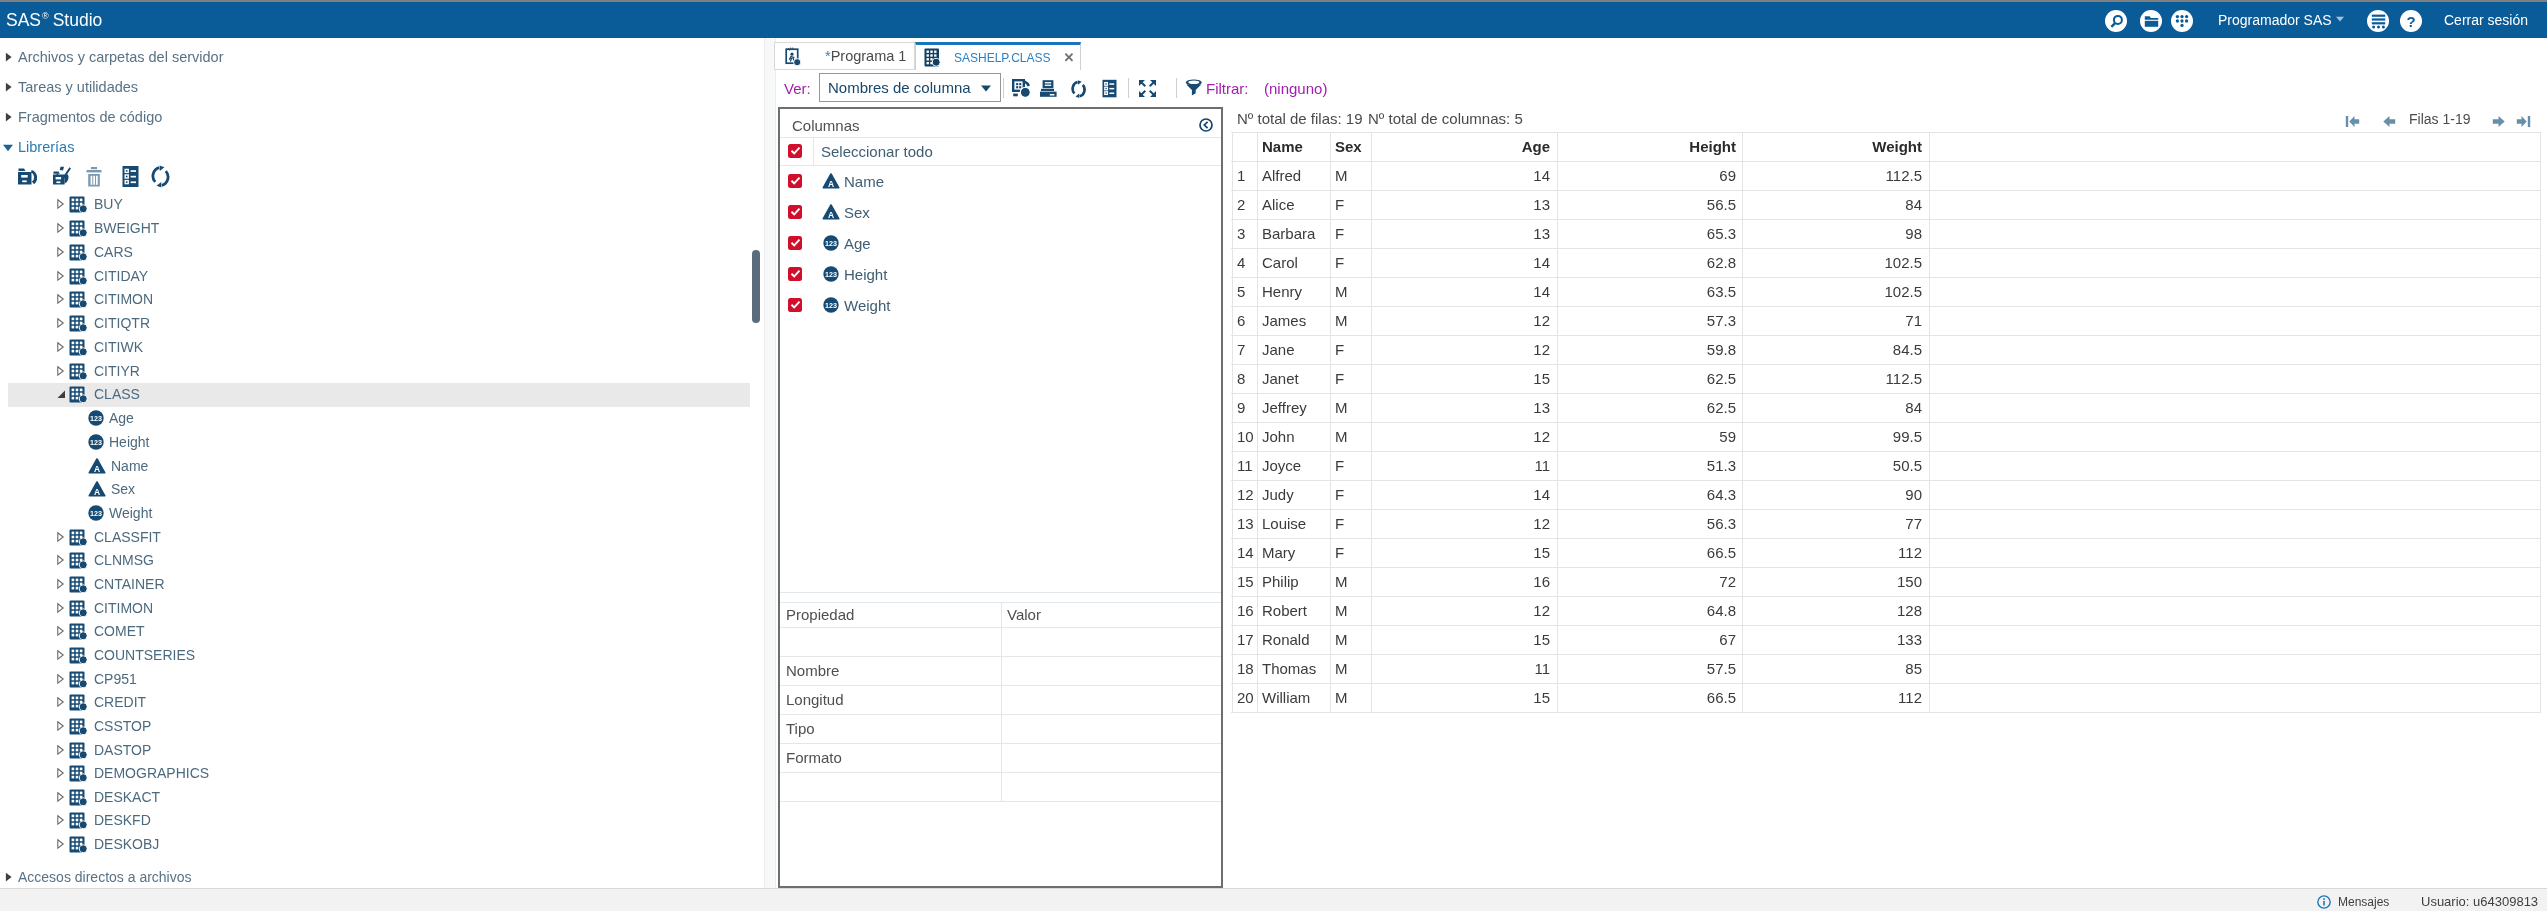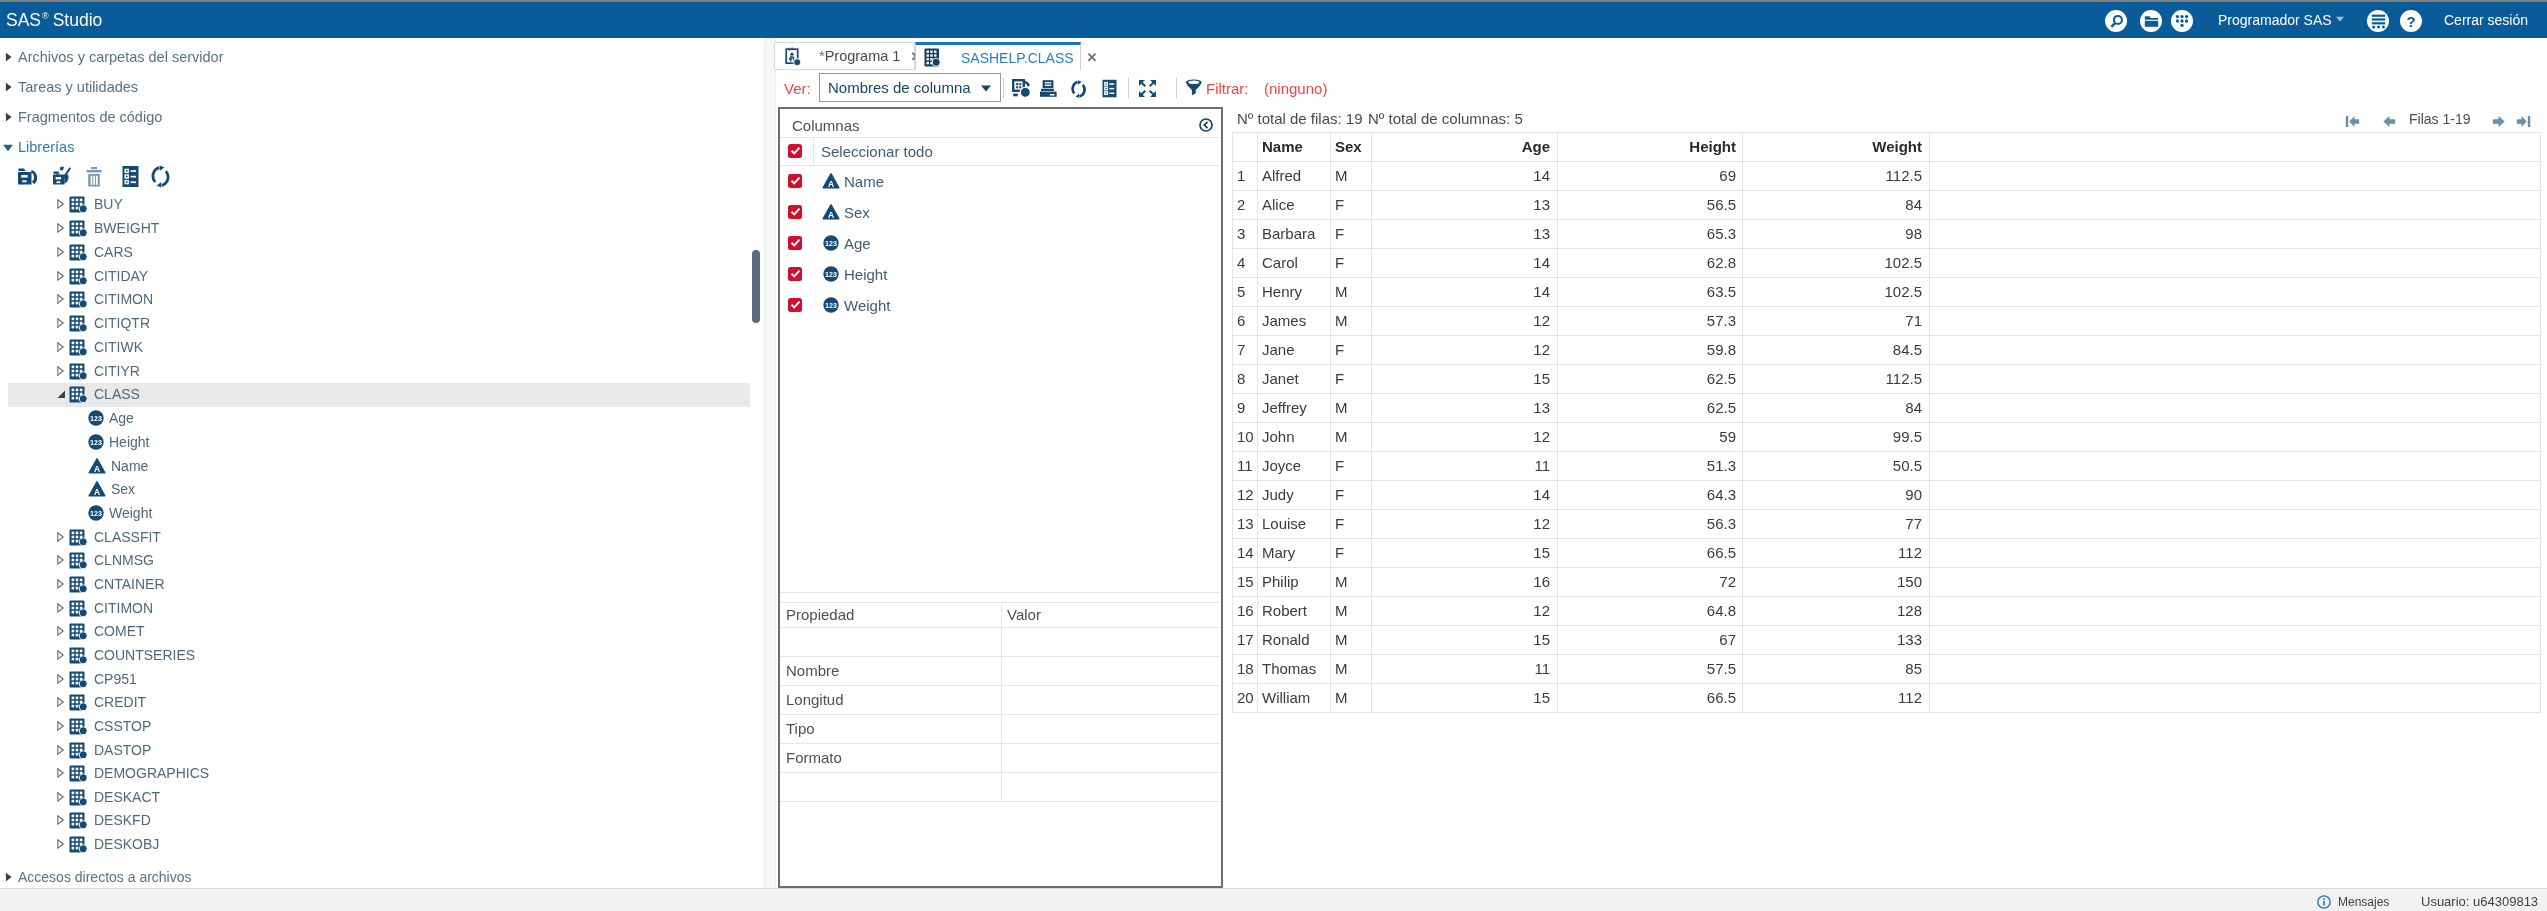--- a/index.html
+++ b/index.html
@@ -20,21 +20,21 @@
 .crow .lbl{margin-left:5px}
 #classhl{position:absolute;left:8px;top:383px;width:742px;height:24px;background:#e9e9e9}
 #sbthumb{position:absolute;left:752px;top:250px;width:8px;height:73px;border-radius:4px;background:#5a6b7c}
 #splitter{position:absolute;left:764px;top:38px;width:10px;height:851px;background:#f7f8f8;border-left:1px solid #ececec;border-right:1px solid #ececec}
 
 .tab{position:absolute;top:42px;height:28px;background:#fff;display:flex;align-items:center;font-size:15px;box-sizing:border-box;white-space:nowrap}
 #tab1{left:774px;width:141px;border:1px solid #d9d9d9;color:#5d574e}
 #tab2{left:915px;width:166px;border-left:1px solid #d0d0d0;border-right:1px solid #d0d0d0;border-top:3px solid #1b75bb;color:#2b80c4;height:28px}
 .tabx{color:#6f6f6f;font-size:13px;font-weight:bold}
 
-.tbar{position:absolute;font-size:15px;color:#ef4444}
+.tbar{position:absolute;font-size:15px;color:#a21caf}
 #verdd{position:absolute;left:819px;top:73px;width:180px;height:27px;border:1px solid #979797;background:#fff;display:flex;align-items:center;font-size:15px;color:#17466b}
 .vsep{position:absolute;top:78px;width:1px;height:20px;background:#cfcfcf}
 
 #panel{position:absolute;left:778px;top:107px;width:441px;height:777px;border:2px solid #6e6e6e;background:#fff}
 .pline{position:absolute;background:#e4e7e9}
 .cbx{width:14px;height:14px;border-radius:2.5px;background:#d10f2c;display:flex;align-items:center;justify-content:center}
 .colitem{position:absolute;left:788px;display:flex;align-items:center;height:24px}
 .colitem .lbl{font-size:15px;color:#3f5e73}
 
 .prow{position:absolute;left:780px;width:440px;height:29px;display:flex;align-items:center;font-size:15px;color:#4f4f4f}
@@ -807,21 +807,21 @@
         <svg width="19" height="19" viewBox="0 0 19 19">
           <g stroke="#164a73" fill="none">
             <rect x="3.2" y="2.2" width="11.5" height="14" stroke-width="1.7"></rect>
             <path d="M5.5 1 a4 4 0 0 0 1.2 2.6 M7.6 0.6 a4 4 0 0 0 1.2 2.6 M9.7 0.6 a3 3 0 0 0 1 2.2" stroke-width="1"></path>
           </g>
           <circle cx="9" cy="7.2" r="1.6" fill="#164a73"></circle>
           <path d="M6.2 12.8 L8 9.6 L11.4 10.6 M8.6 11 L7.4 14.6 M9.8 10.8 L11 13.4" stroke="#164a73" stroke-width="1.3" fill="none"></path>
           <circle cx="14.2" cy="15.2" r="3.6" fill="#164a73" stroke="#fff" stroke-width="1"></circle>
         </svg>
       </span>
-      <span style="margin-left:17px;font-size:14.5px;color:#4b4b4b"><span style="color:#3a7fc1">*</span>Programa 1</span>
+      <span style="margin-left:23px;font-size:14.5px;color:#4b4b4b"><span style="color:#3a7fc1">*</span>Programa 1</span>
       <span class="tabx" style="margin-left:10px">✕</span>
     </div>
 <div id="tab2" class="tab">
       <span style="margin-left:8px;display:flex">
         <svg width="17" height="19" viewBox="0 0 17 19">
           <rect x="0.5" y="0.5" width="14.5" height="18" rx="1" fill="#0f3f63"></rect>
           <g fill="#fff">
             <rect x="2.5" y="2.5" width="2.4" height="2.4"></rect>
             <rect x="6.3" y="2.5" width="2.4" height="2.4"></rect>
             <rect x="10.1" y="2.5" width="2.4" height="2.4"></rect>
@@ -830,21 +830,21 @@
             <rect x="10.1" y="6.3" width="2.4" height="2.4"></rect>
             <rect x="2.5" y="10.1" width="2.4" height="2.4"></rect>
             <rect x="6.3" y="10.1" width="2.4" height="2.4"></rect>
             <rect x="2.5" y="13.9" width="2.4" height="2.4"></rect>
             <rect x="6.3" y="13.9" width="2.4" height="2.4"></rect>
           </g>
           <circle cx="12.2" cy="14.2" r="3.9" fill="#0f3f63" stroke="#fff" stroke-width="1"></circle>
           <circle cx="12.2" cy="14.2" r="3.1" fill="#0f3f63"></circle>
         </svg>
       </span>
-      <span style="margin-left:20px;font-size:14px">SASHELP.CLASS</span>
+      <span style="margin-left:13px;font-size:12px">SASHELP.CLASS</span>
       <span class="tabx" style="margin-left:13px">✕</span>
     </div>
 <div class="tbar" style="left:784px;top:80px">Ver:</div>
 <div id="verdd">
       <span style="margin-left:8px">Nombres de columna</span>
       <svg style="position:absolute;right:9px;top:11px" width="10" height="7" viewBox="0 0 10 7">
         <path d="M0 0.5 h10 L5 6.5 Z" fill="#17466b"></path>
       </svg>
     </div>
 <div class="vsep" style="left:1003px"></div>

